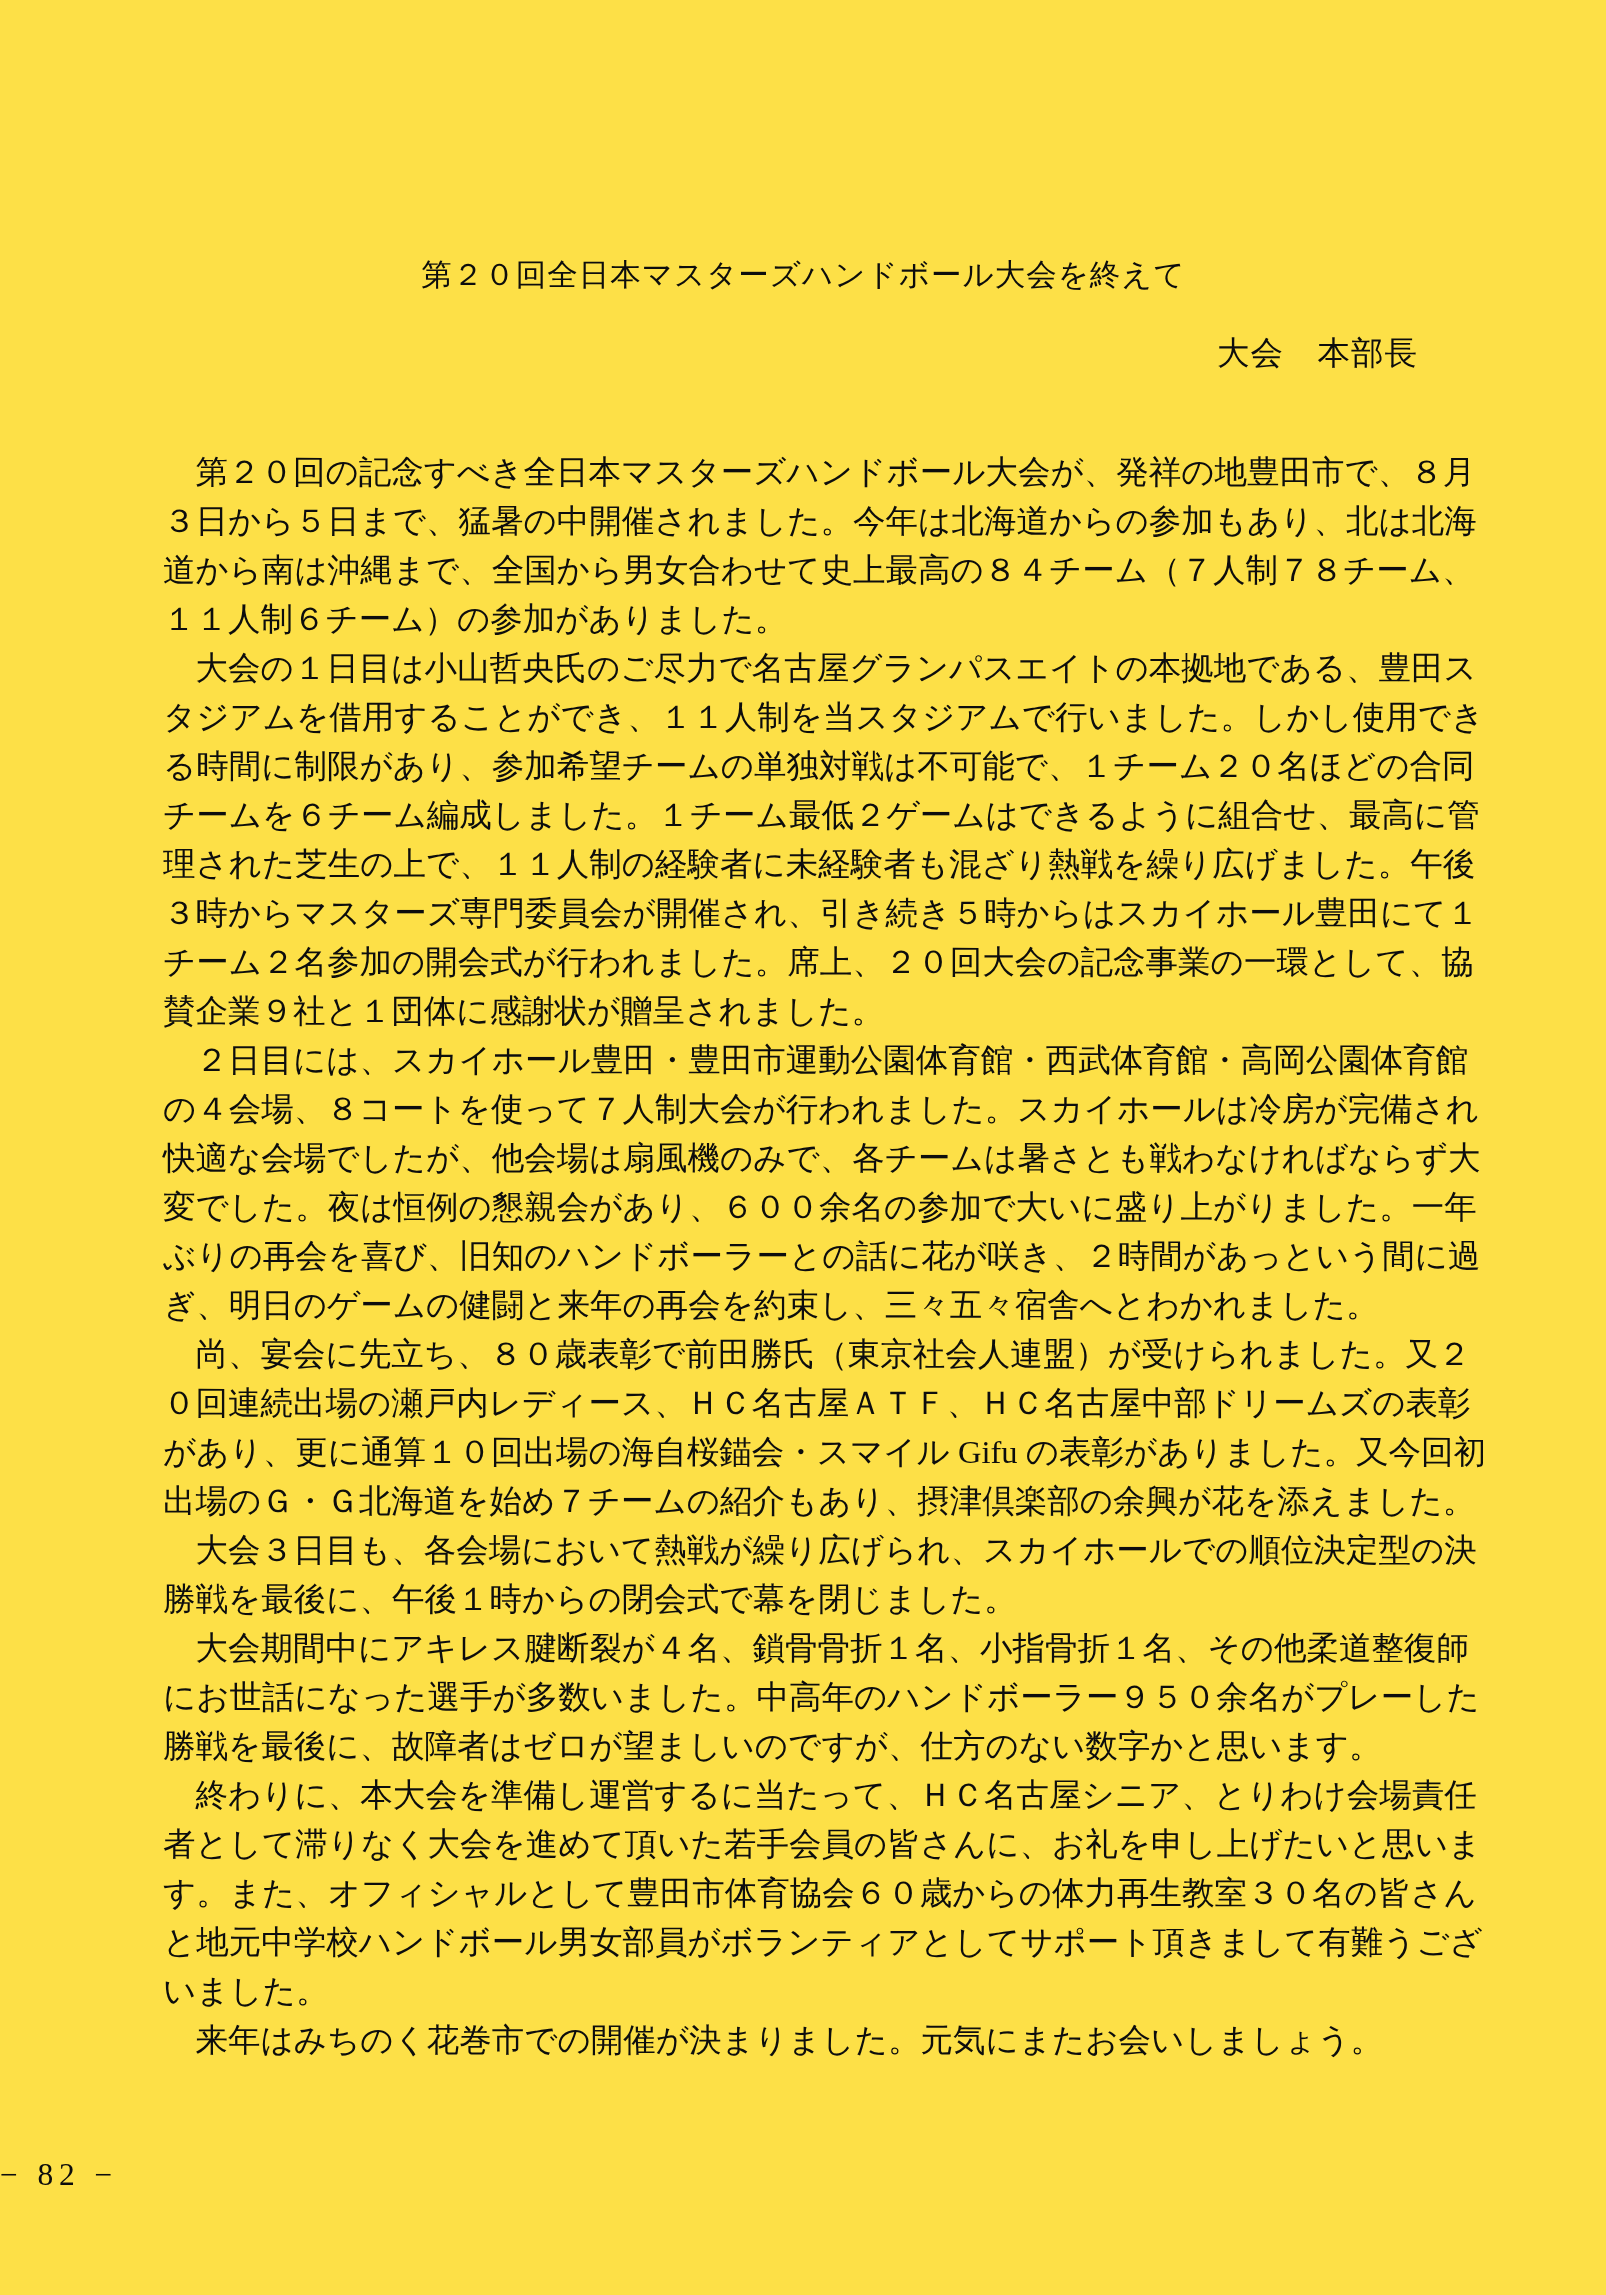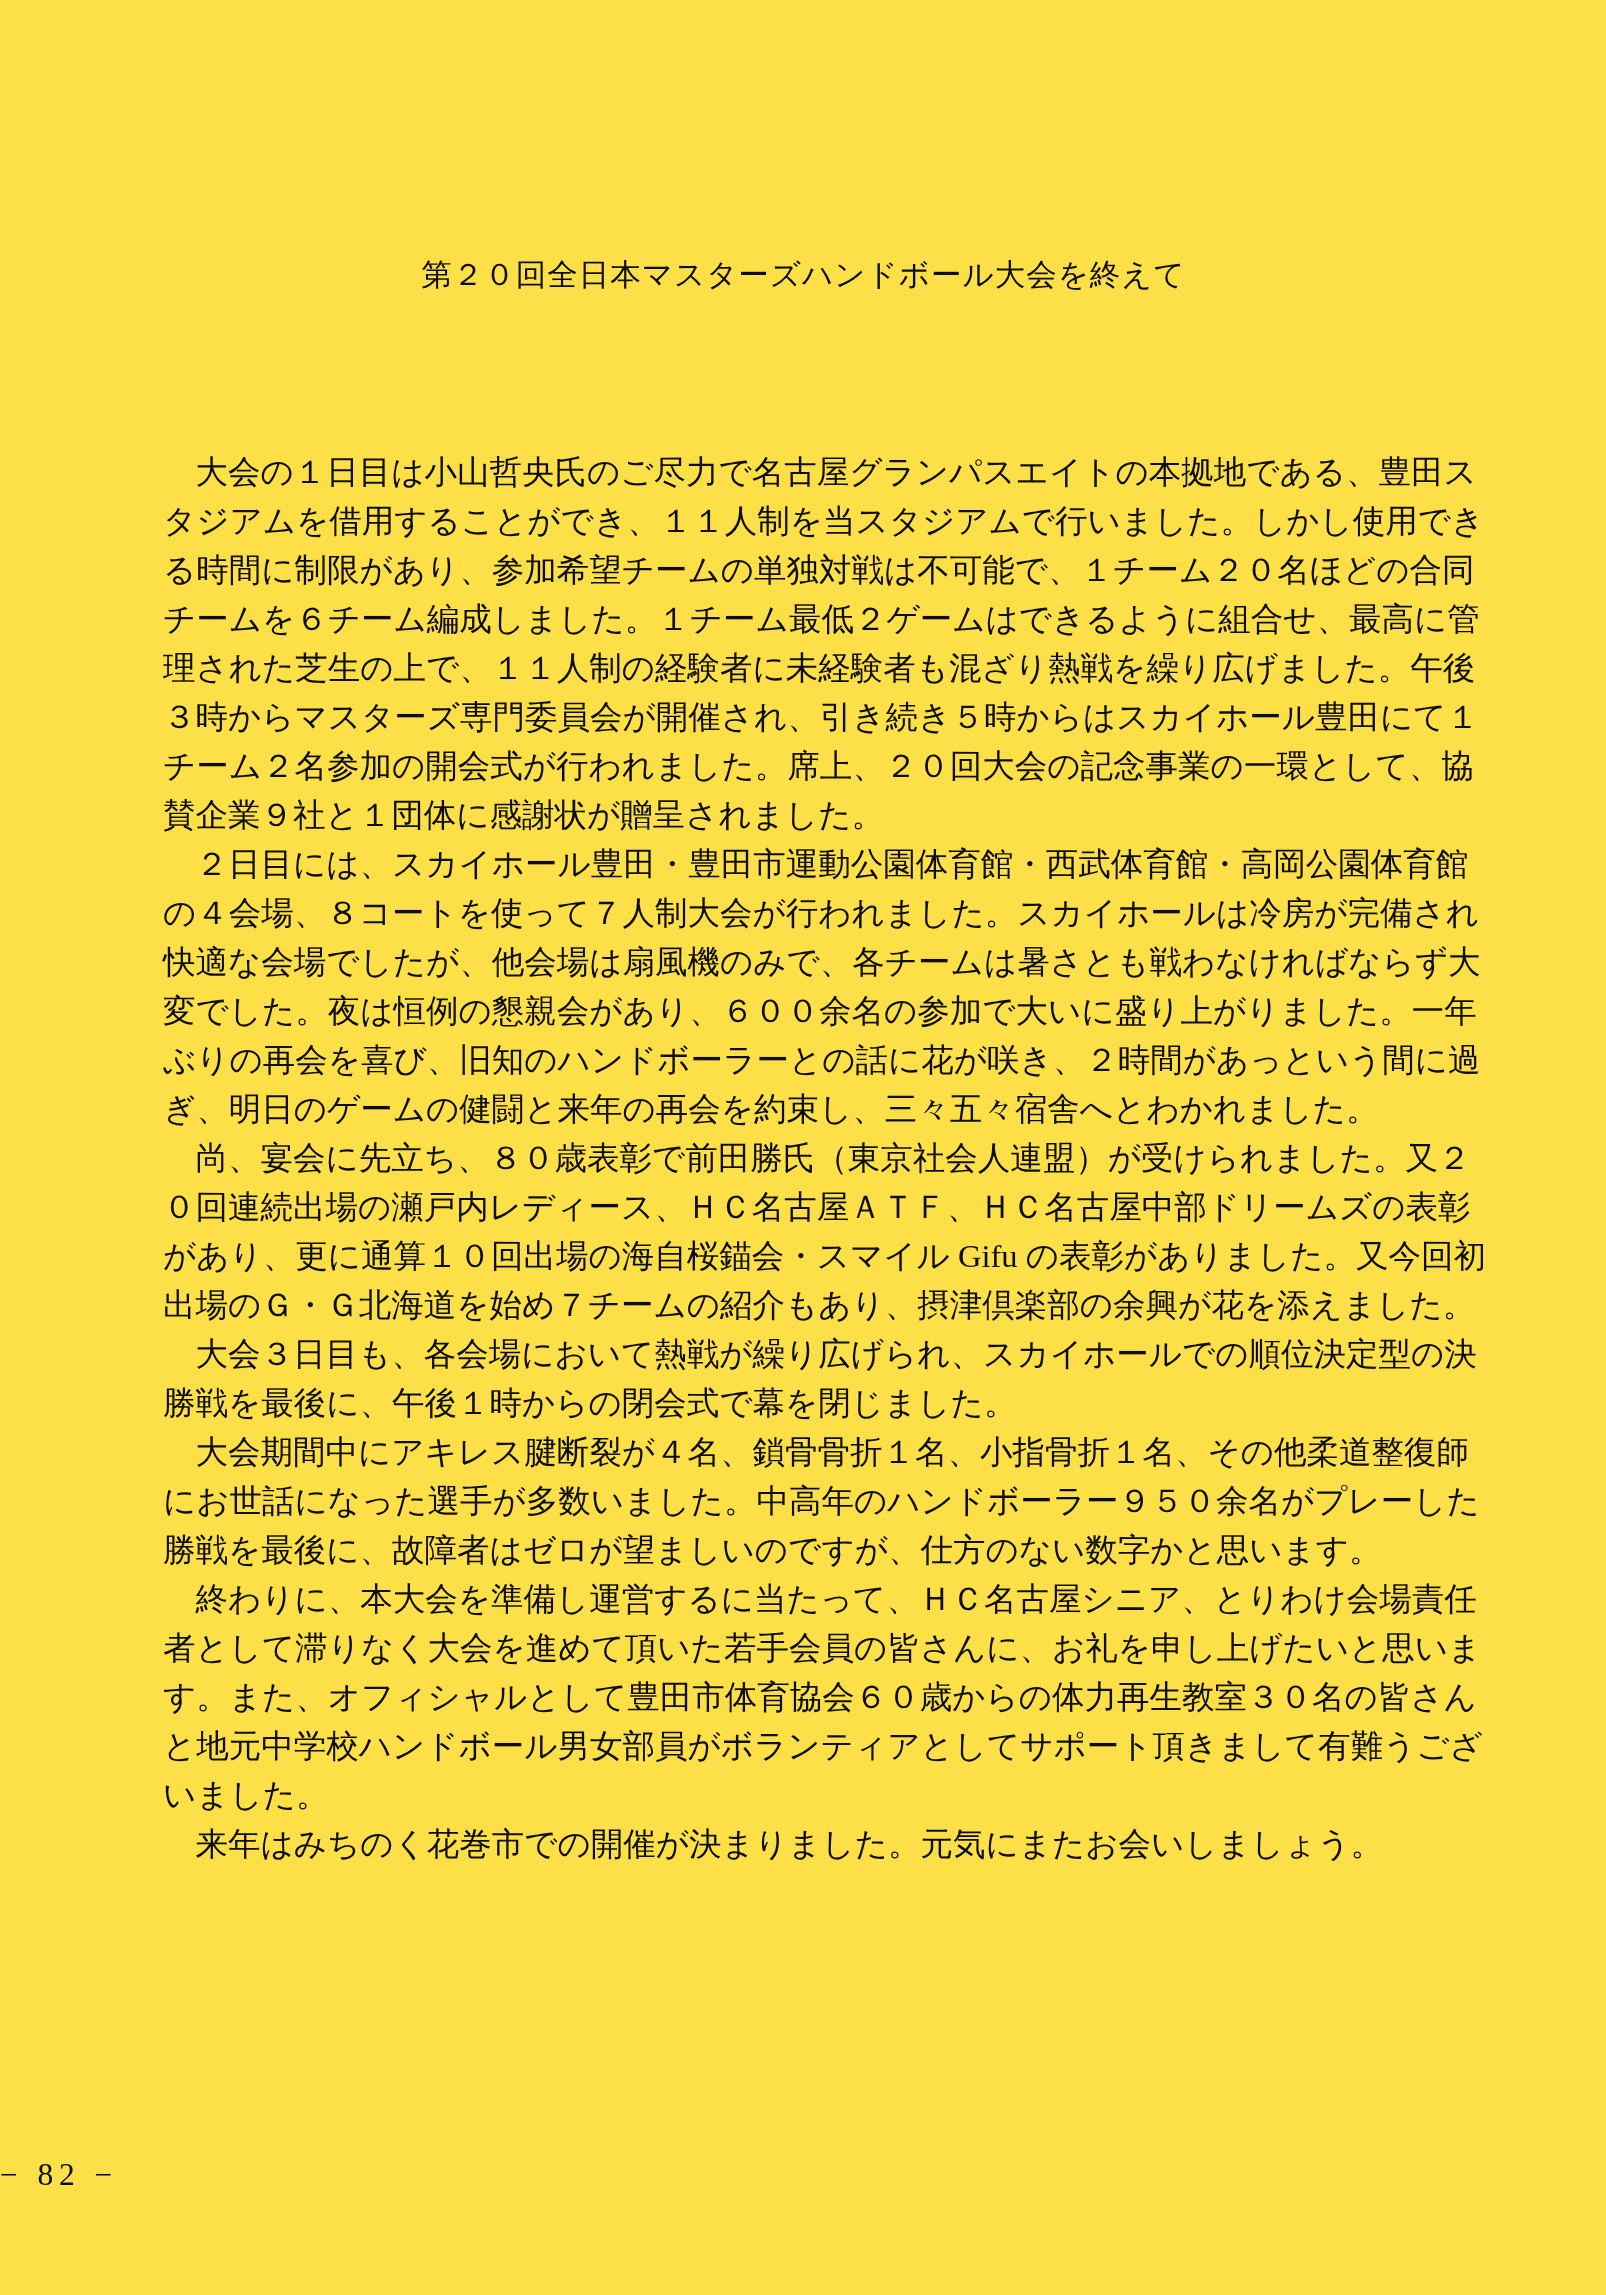--- a/index.html
+++ b/index.html
@@ -61,23 +61,28 @@
   }
 </style>
 </head>
 <body>
 
 <div class="page">
 
   <h1 class="title">第２０回全日本マスターズハンドボール大会を終えて</h1>
 
   <div class="byline">
+    <div>大会　本部長</div>
   </div>
 
   <div class="body-text">
+    <p>　第２０回の記念すべき全日本マスターズハンドボール大会が、発祥の地豊田市で、８月
+３日から５日まで、猛暑の中開催されました。今年は北海道からの参加もあり、北は北海
+道から南は沖縄まで、全国から男女合わせて史上最高の８４チーム（７人制７８チーム、
+１１人制６チーム）の参加がありました。</p>
     <p>　大会の１日目は小山哲央氏のご尽力で名古屋グランパスエイトの本拠地である、豊田ス
 タジアムを借用することができ、１１人制を当スタジアムで行いました。しかし使用でき
 る時間に制限があり、参加希望チームの単独対戦は不可能で、１チーム２０名ほどの合同
 チームを６チーム編成しました。１チーム最低２ゲームはできるように組合せ、最高に管
 理された芝生の上で、１１人制の経験者に未経験者も混ざり熱戦を繰り広げました。午後
 ３時からマスターズ専門委員会が開催され、引き続き５時からはスカイホール豊田にて１
 チーム２名参加の開会式が行われました。席上、２０回大会の記念事業の一環として、協
 賛企業９社と１団体に感謝状が贈呈されました。</p>
     <p>　２日目には、スカイホール豊田・豊田市運動公園体育館・西武体育館・高岡公園体育館
 の４会場、８コートを使って７人制大会が行われました。スカイホールは冷房が完備され

